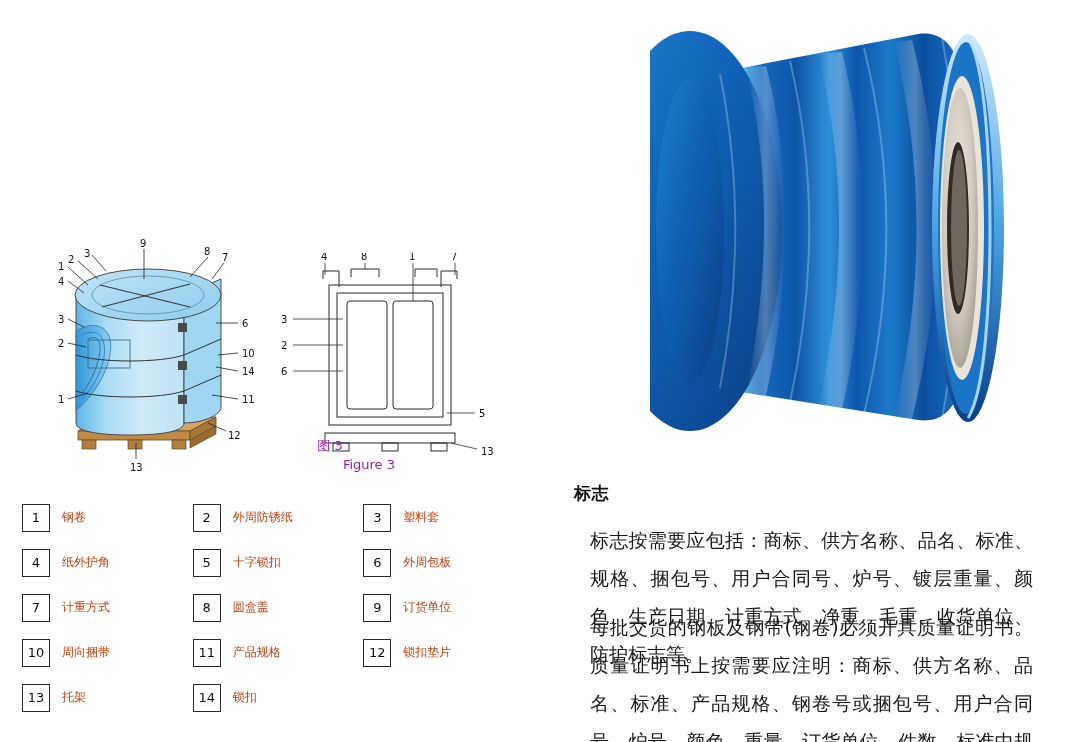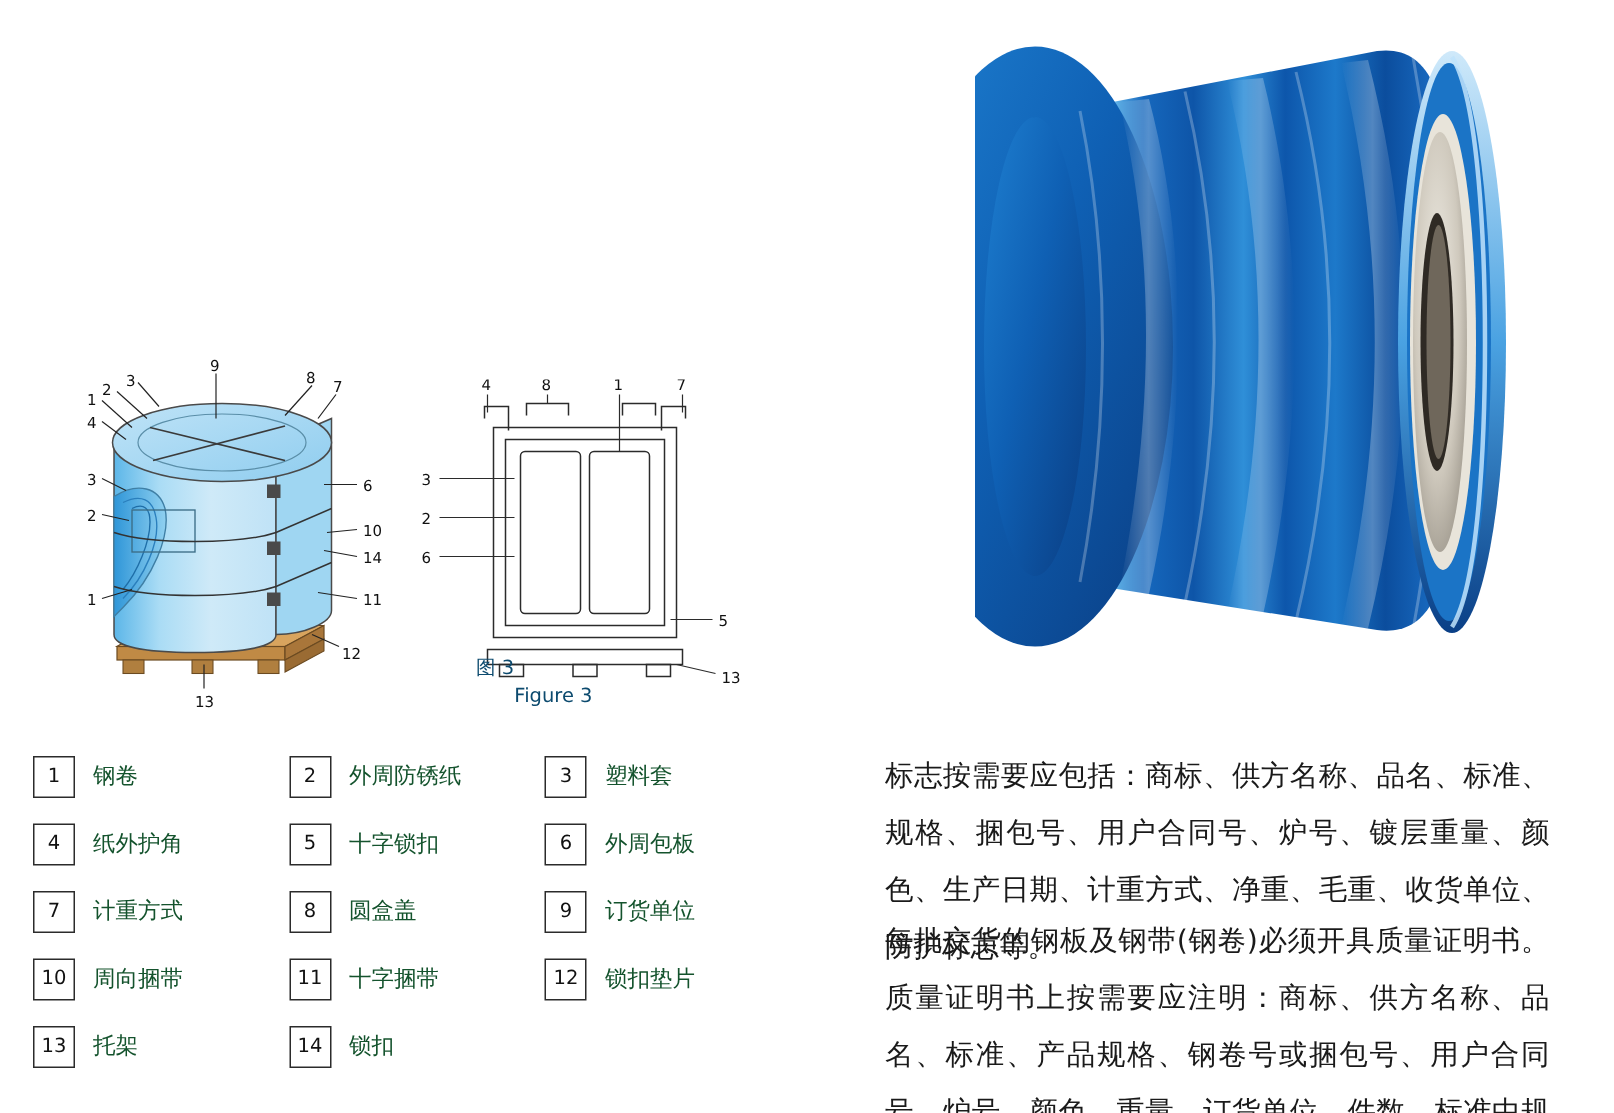--- a/index.html
+++ b/index.html
@@ -21,41 +21,41 @@
   
   .iso { position: absolute; left: 20px; top: 10px; width: 220px; height: 245px; }
   .iso svg { display: block; }
 
   
   .front { position: absolute; left: 245px; top: 28px; width: 250px; height: 220px; }
   .front svg { display: block; }
 
   .fig-caption {
     position: absolute; left: 245px; top: 212px; width: 130px;
-    text-align: center; font-size: 13px; color: #0c4a6e; line-height: 1.45;
+    text-align: center; font-size: 13px; color: #a21caf; line-height: 1.45;
   }
   .fig-caption .cn { display:block; }
   .fig-caption .en { display:block;text-align:right; }
 
   
   .legend {
     position: absolute; left: 22px; top: 495px; width: 512px;
     display: grid;
     grid-template-columns: repeat(3, 1fr);
     grid-auto-rows: 45px;
     row-gap: 0px; column-gap: 0px;
   }
   .legend-item { display: flex; align-items: center; gap: 12px; }
   .legend-num {
     width: 28px; height: 28px; flex: 0 0 28px;
     border: 1px solid #2b2b2b;
     display: flex; align-items: center; justify-content: center;
     font-size: 13px; color: #111; line-height: 1;
   }
-  .legend-label { font-size: 15px; color: #14532d; white-space: nowrap; }
+  .legend-label { font-size: 12px; color: #c2410c; white-space: nowrap; }
 
   
   .right-col { position: absolute; left: 560px; top: 0; width: 500px; height: 742px; }
 
   .coil-photo {
     position: absolute; left: 90px; top: 16px;
     width: 400px; height: 430px;
   }
   .coil-photo svg { display:block; }
 
@@ -269,21 +269,21 @@
         <span class="legend-num">9</span>
         <span class="legend-label">订货单位</span>
       </div>
 
       <div class="legend-item">
         <span class="legend-num">10</span>
         <span class="legend-label">周向捆带</span>
       </div>
       <div class="legend-item">
         <span class="legend-num">11</span>
-        <span class="legend-label">十字捆带</span>
+        <span class="legend-label">产品规格</span>
       </div>
       <div class="legend-item">
         <span class="legend-num">12</span>
         <span class="legend-label">锁扣垫片</span>
       </div>
 
       <div class="legend-item">
         <span class="legend-num">13</span>
         <span class="legend-label">托架</span>
       </div>
@@ -360,20 +360,21 @@
         <ellipse cx="310" cy="212" rx="18" ry="140" fill="url(#boreGrad)"></ellipse>
 
         <ellipse cx="308" cy="212" rx="11" ry="86" fill="#2f2a24"></ellipse>
         <ellipse cx="309" cy="212" rx="8" ry="78" fill="#6f675b"></ellipse>
 
         <path d="M318,22 C336,50 340,150 340,212 C340,276 336,374 318,402" fill="none" stroke="#bfe3fb" stroke-width="3" opacity="0.85"></path>
       </svg>
     </div>
 
     <div class="text-block tb1">
+      <h3 class="sec-title">标志</h3>
       <p class="sec-body">标志按需要应包括：商标、供方名称、品名、标准、规格、捆包号、用户合同号、炉号、镀层重量、颜色、生产日期、计重方式、净重、毛重、收货单位、防护标志等。</p>
     </div>
 
     <div class="text-block tb2">
       <p class="sec-body">每批交货的钢板及钢带(钢卷)必须开具质量证明书。质量证明书上按需要应注明：商标、供方名称、品名、标准、产品规格、钢卷号或捆包号、用户合同号、炉号、颜色、重量、订货单位、件数、标准中规定的各项试验的结果、交货日期、质量证明书签发日期、质量管理部门负责人的签字等。</p>
     </div>
   </div>
 </div>
 
 </body></html>

